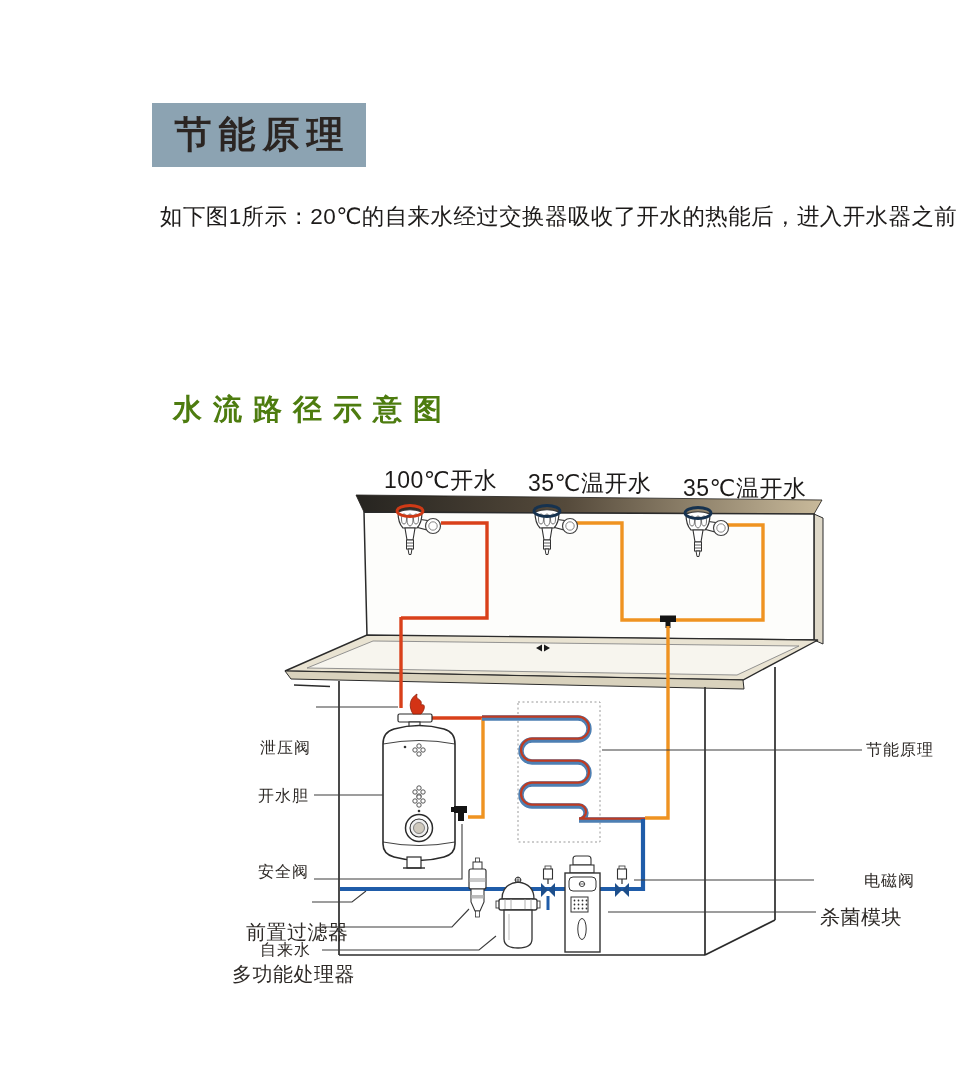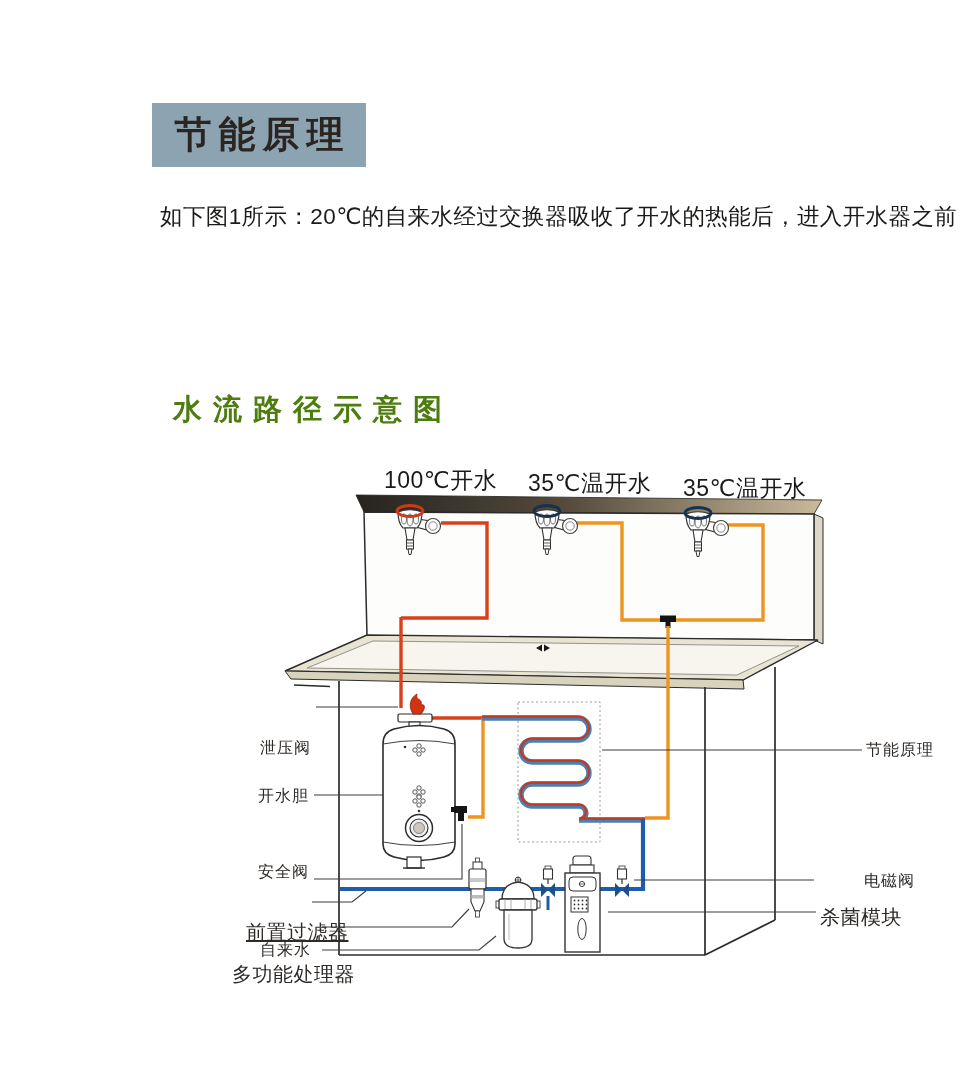--- a/index.html
+++ b/index.html
@@ -240,18 +240,18 @@
   </svg>
 
   <div class="dlabel faucet-label" style="left:384px;top:25px;">100℃开水</div>
   <div class="dlabel faucet-label" style="left:528px;top:28px;">35℃温开水</div>
   <div class="dlabel faucet-label" style="left:683px;top:33px;">35℃温开水</div>
 
   <div class="dlabel" style="left:260px;top:258px;margin-top:40px;">泄压阀</div>
   <div class="dlabel" style="left:258px;top:346px;">开水胆</div>
   <div class="dlabel" style="left:258px;top:422px;">安全阀</div>
   <div class="dlabel" style="left:260px;top:454px;margin-top:46px;">自来水</div>
-  <div class="dlabel lbl-sm" style="left:246px;top:479px;text-decoration:underline;">前置过滤器</div>
+  <div class="dlabel lbl-sm" style="left:246px;top:479px;">前置过滤器</div>
   <div class="dlabel lbl-sm" style="left:232px;top:521px;">多功能处理器</div>
   <div class="dlabel" style="left:866px;top:300px;">节能原理</div>
   <div class="dlabel" style="left:818px;top:431px;margin-left:46px;">电磁阀</div>
   <div class="dlabel lbl-sm" style="left:820px;top:464px;">杀菌模块</div>
 </div>
 
 </body></html>

